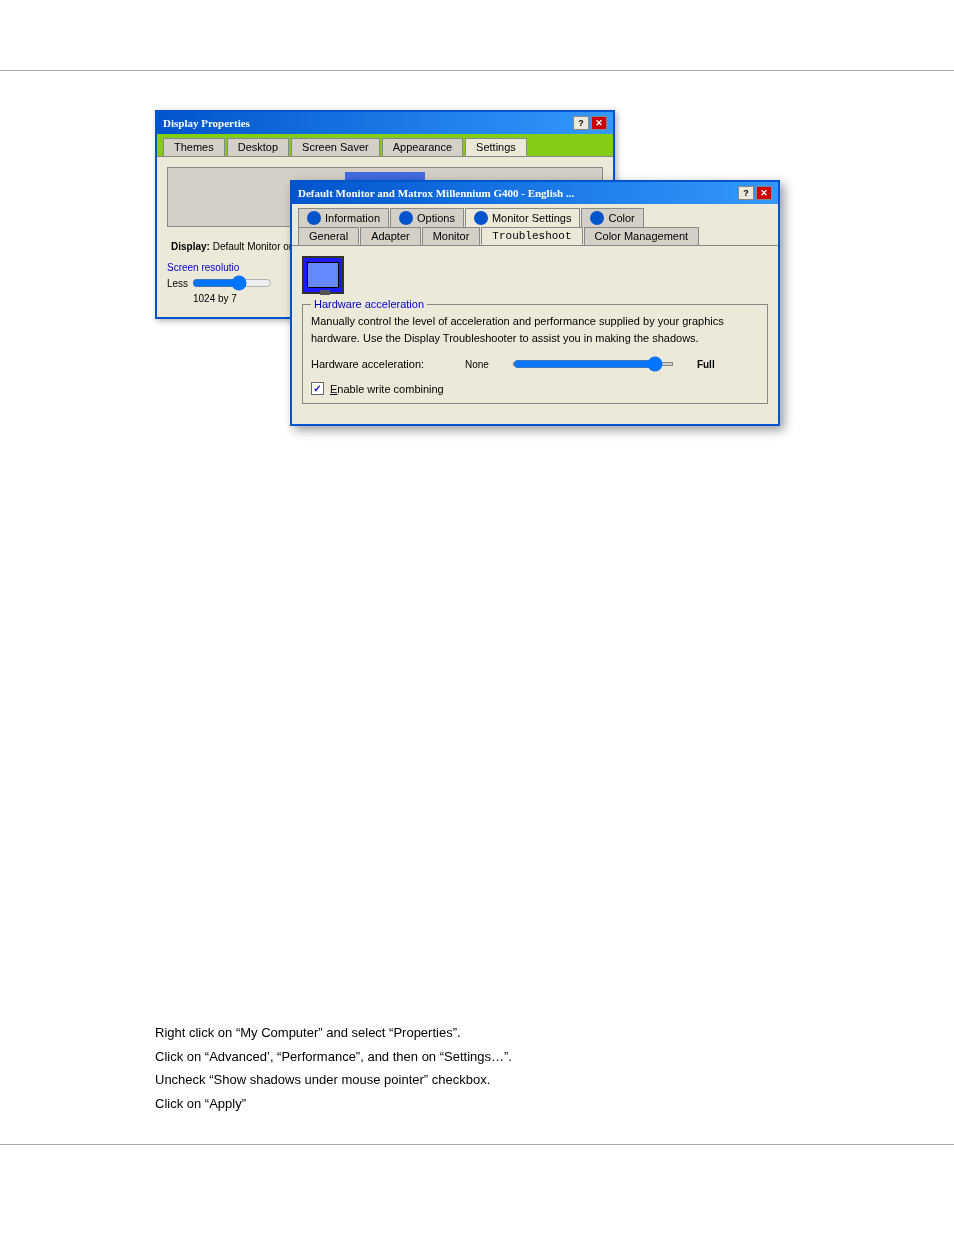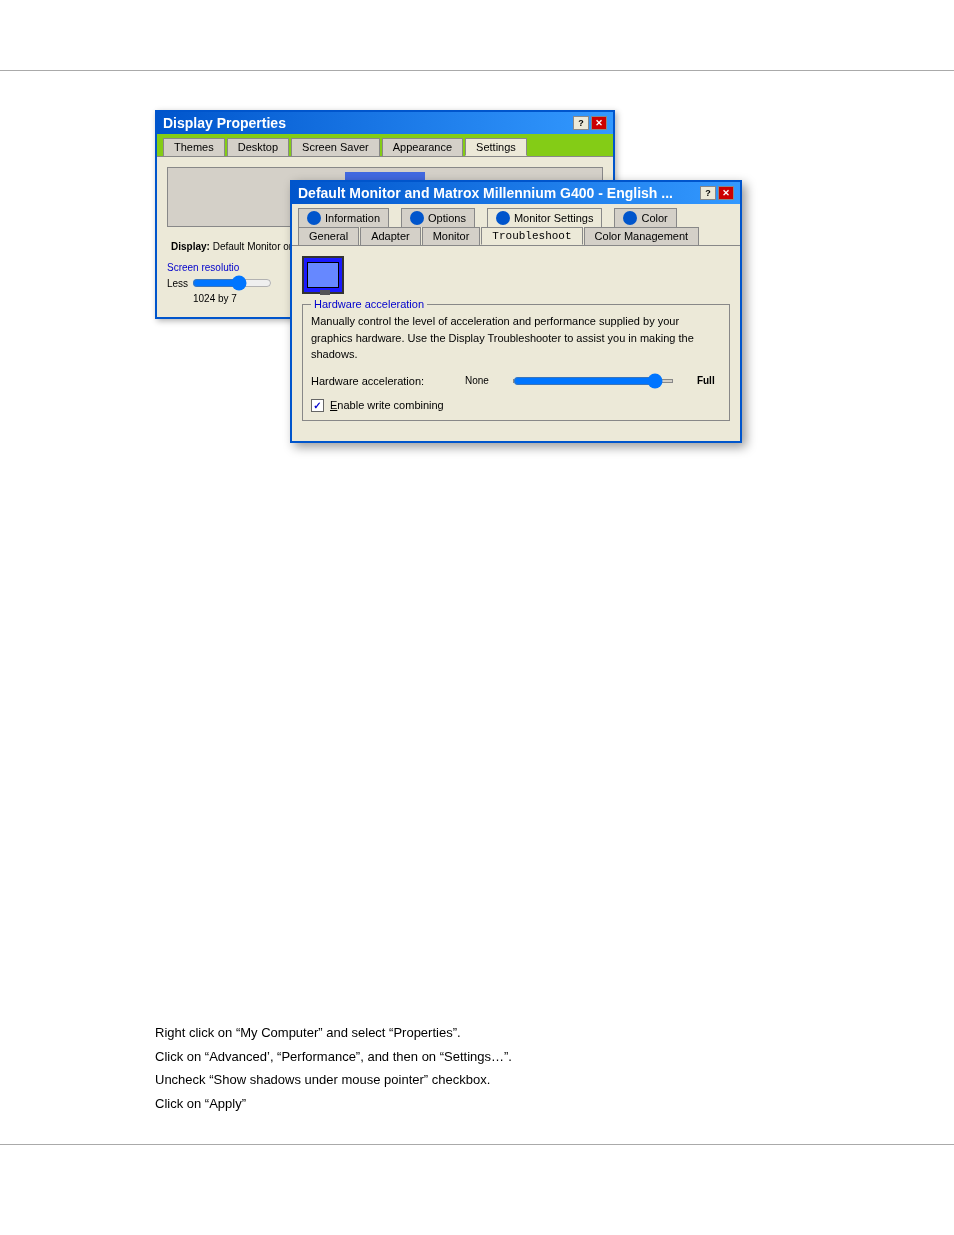--- a/index.html
+++ b/index.html
@@ -53,21 +53,22 @@
       color: #ffffff;
       font-size: 12px;
       font-weight: bold;
       padding: 3px 6px;
       display: flex;
       align-items: center;
       justify-content: space-between;
       height: 22px;
     }
     .window-titlebar-title {
-      font-size: 14px;
+      font-size: 11px;
+      font-family: Liberation Serif, serif;
     }
     .window-controls {
       display: flex;
       gap: 2px;
     }
     .win-btn {
       width: 16px;
       height: 14px;
       background: #d0d0d0;
       border: 1px solid #888;
@@ -147,37 +148,37 @@
       gap: 4px;
       margin-top: 2px;
       font-size: 10px;
     }
 
     
     .monitor-window {
       position: absolute;
       top: 100px;
       left: 290px;
-      width: 452px;
+      width: 490px;
       background: #ece9d8;
       border: 2px solid #0055cc;
       box-shadow: 4px 4px 10px rgba(0,0,0,0.4);
       z-index: 10;
     }
 
     .monitor-window .window-titlebar {
       background: linear-gradient(to right, #0055cc, #3399ff);
     }
 
     
     .monitor-tabs-row {
       display: flex;
       padding: 4px 6px 0;
       background: #ece9d8;
-      gap: 12px;
+      gap: 1px;
       flex-wrap: wrap;
     }
     .monitor-tab {
       padding: 2px 8px;
       border: 1px solid #888;
       border-bottom: none;
       background: #d4d0c8;
       cursor: pointer;
       font-size: 11px;
       color: #000;

